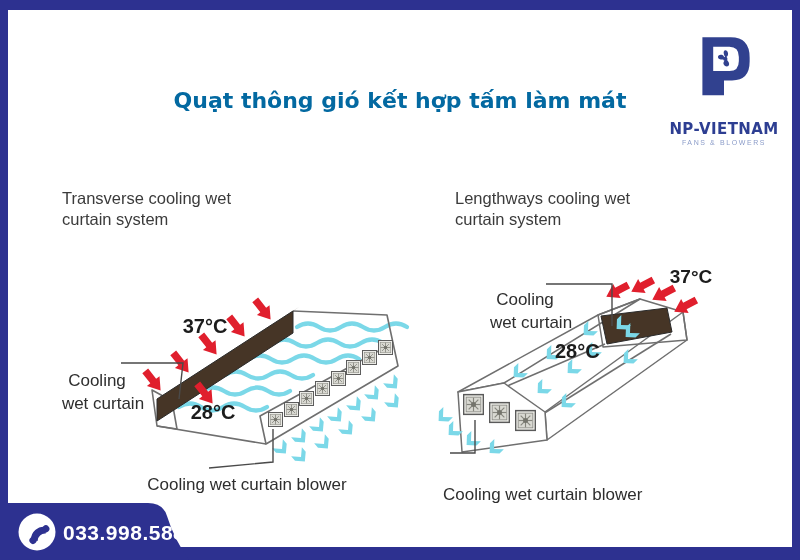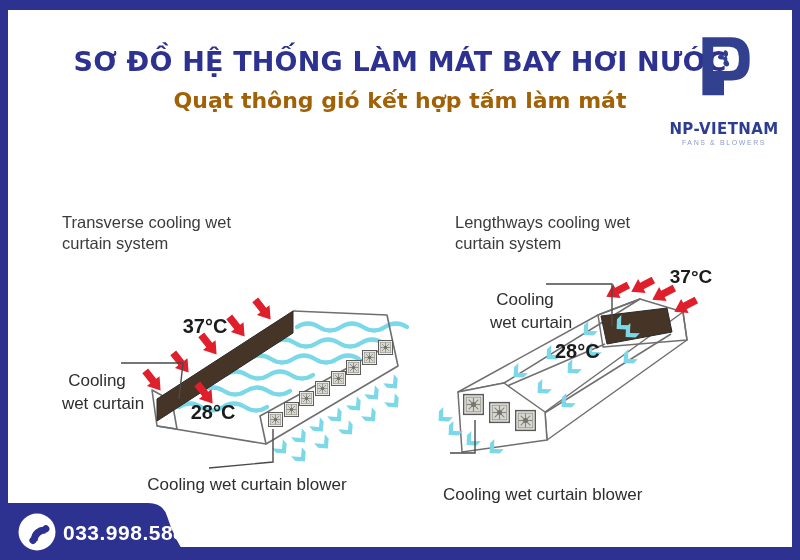--- a/index.html
+++ b/index.html
@@ -9,45 +9,44 @@
   .frame{position:absolute;background:#2d3190;}
   .frame-top{left:0;top:0;width:800px;height:10px;}
   .frame-left{left:0;top:0;width:8px;height:560px;}
   .frame-right{right:0;top:0;width:8px;height:560px;}
   .frame-bottom{left:0;bottom:0;width:800px;height:13px;}
   
   .title{position:absolute;top:46px;left:0;right:0;text-align:center;
          font-family:"DejaVu Sans",sans-serif;font-weight:800;font-size:27px;
          letter-spacing:.2px;color:#2d3190;}
   .subtitle{position:absolute;top:88px;left:0;right:0;text-align:center;
-         font-family:"DejaVu Sans",sans-serif;font-weight:800;font-size:22px;color:#a16207;}
+         font-family:"DejaVu Sans",sans-serif;font-weight:800;font-size:22px;color:#0369a1;}
   
   .logo{position:absolute;top:36px;right:18px;width:116px;text-align:center;}
   .logo .name{font-family:"DejaVu Sans",sans-serif;font-weight:800;font-size:15px;
          color:#2d3e92;letter-spacing:.4px;margin-top:18px;}
   .logo .tagline{font-size:7px;color:#8b9cc9;letter-spacing:1.6px;margin-top:1px;}
   
-  .diag-title{position:absolute;font-size:16.5px;line-height:21px;color:#3b3b3b;margin-top:24px;}
+  .diag-title{position:absolute;font-size:16.5px;line-height:21px;color:#3b3b3b;}
   .diag-title.left{left:62px;top:188px;}
   .diag-title.right{left:455px;top:188px;}
   svg{position:absolute;overflow:visible;}
   svg text{font-family:"Liberation Sans",sans-serif;}
   .phone-badge{left:0;bottom:0;cursor:pointer;}
 </style>
 </head>
 <body>
 
 <div class="page">
 
   <div class="frame frame-top"></div>
   <div class="frame frame-left"></div>
   <div class="frame frame-right"></div>
   <div class="frame frame-bottom"></div>
 
-  <div class="title">SƠ ĐỒ HỆ THỐNG LÀM MÁT BAY HƠI NƯỚC</div>
   <div class="subtitle">Quạt thông gió kết hợp tấm làm mát</div>
 
   <div class="logo">
     <svg width="54" height="62" viewBox="0 0 80 88" style="position:static">
       <path fill="#31418f" d="M8,0 H50 Q78,0 78,30 V36 Q78,64 52,64 H40 V86 H8 Z
         M24,14 V50 H48 Q62,50 62,35 V29 Q62,14 48,14 Z"></path>
       <g fill="#31418f" transform="translate(42,32)">
         <circle r="3.2"></circle>
         <path d="M0,-2 C-7,-14 3,-16 4,-8 C4.5,-5 2,-2.5 0,-2 Z"></path>
         <path d="M-1.8,1 C-15,2 -12,-8 -5,-6 C-2.2,-5.2 -1.2,-1.8 -1.8,1 Z"></path>

